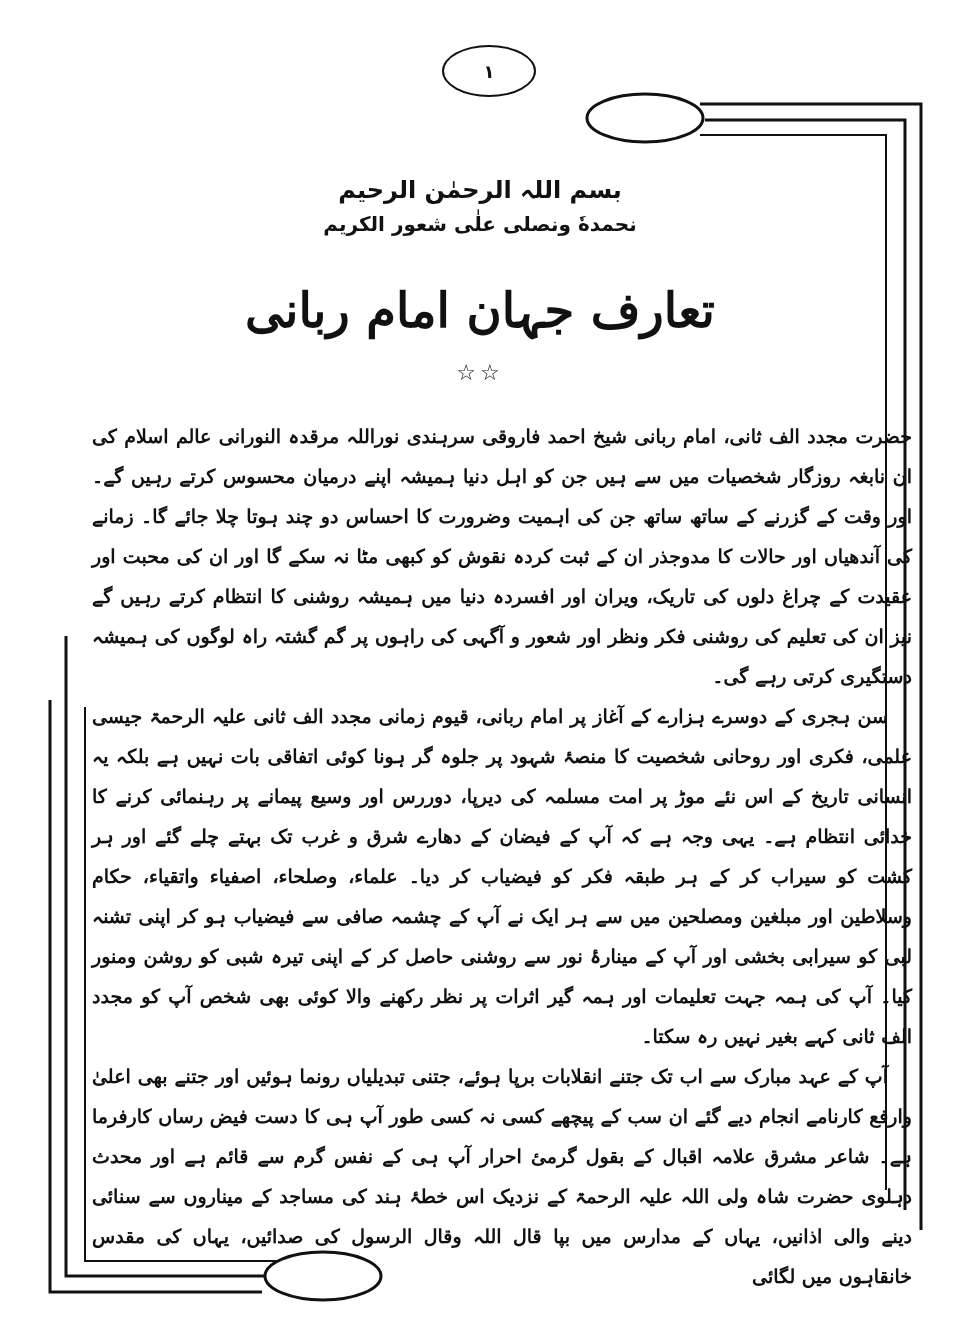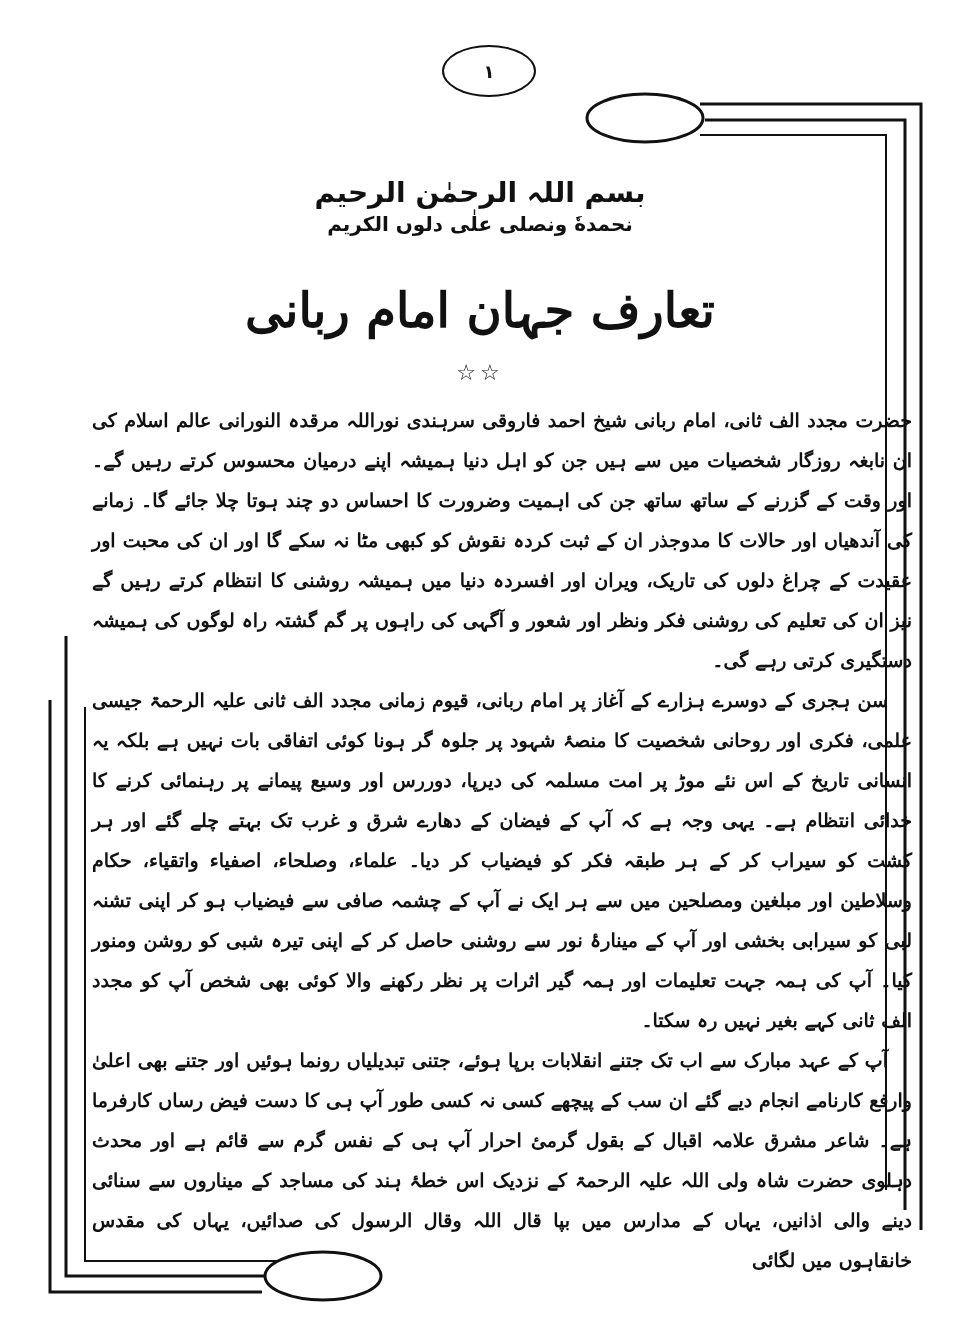--- a/index.html
+++ b/index.html
@@ -3,25 +3,25 @@
 <meta charset="utf-8">
 <style>
   html, body { margin: 0; padding: 0; background: #ffffff; }
   body { width: 960px; height: 1324px; position: relative; overflow: hidden;
          font-family: "DejaVu Sans", sans-serif; color: #111; }
   .frame { position: absolute; top: 0; left: 0; width: 960px; height: 1324px; }
   .page-number-oval { position: absolute; left: 442px; top: 45px; width: 90px; height: 48px;
          border: 2px solid #111; border-radius: 50%; display: flex; align-items: center;
          justify-content: center; font-size: 18px; font-weight: bold; background: #fff; }
   .header { position: absolute; left: 60px; width: 840px; text-align: center; direction: rtl; }
-  .bismillah { top: 176px; font-size: 28px; font-weight: bold; }
+  .bismillah { top: 176px; font-size: 24px; font-weight: bold; }
   .salutation { top: 212px; font-size: 20px; font-weight: bold; }
   .title { top: 282px; font-size: 48px; font-weight: bold; font-family: "DejaVu Serif", serif; }
   .stars { top: 360px; font-size: 22px; letter-spacing: 4px; }
-  .body-text { position: absolute; left: 92px; top: 400px; width: 820px; direction: rtl;
+  .body-text { position: absolute; left: 92px; top: 416px; width: 820px; direction: rtl;
          text-align: justify; font-size: 19px; line-height: 40px; font-weight: bold;
          font-family: "DejaVu Serif", serif; }
   .para { margin: 0; text-indent: 0; }
   .para.indent { text-indent: 24px; }
 </style>
 </head>
 <body>
 
 <svg class="frame" viewBox="0 0 960 1324">
   <g fill="none" stroke="#111">
@@ -35,21 +35,21 @@
     <ellipse cx="645" cy="118" rx="58" ry="24" stroke-width="3" fill="#fff"></ellipse>
     <ellipse cx="323" cy="1276" rx="58" ry="24" stroke-width="3" fill="#fff"></ellipse>
   </g>
 </svg>
 
 <div class="page-number-oval">
   <span>١</span>
 </div>
 
 <div class="header bismillah">بسم اللہ الرحمٰن الرحیم</div>
-<div class="header salutation">نحمدهٗ ونصلی علٰی دلوں الکریم</div>
+<div class="header salutation">نحمدهٗ ونصلی علٰی شعور الکریم</div>
 <div class="header title">تعارف جہان امام ربانی</div>
 <div class="header stars">☆☆</div>
 
 <div class="body-text">
   <p class="para">حضرت مجدد الف ثانی، امام ربانی شیخ احمد فاروقی سرہندی نوراللہ مرقدہ النورانی عالم اسلام کی ان نابغہ روزگار شخصیات میں سے ہیں جن کو اہل دنیا ہمیشہ اپنے درمیان محسوس کرتے رہیں گے۔ اور وقت کے گزرنے کے ساتھ ساتھ جن کی اہمیت وضرورت کا احساس دو چند ہوتا چلا جائے گا۔ زمانے کی آندھیاں اور حالات کا مدوجذر ان کے ثبت کردہ نقوش کو کبھی مٹا نہ سکے گا اور ان کی محبت اور عقیدت کے چراغ دلوں کی تاریک، ویران اور افسردہ دنیا میں ہمیشہ روشنی کا انتظام کرتے رہیں گے نیز ان کی تعلیم کی روشنی فکر ونظر اور شعور و آگہی کی راہوں پر گم گشتہ راہ لوگوں کی ہمیشہ دستگیری کرتی رہے گی۔</p>
   <p class="para indent">سن ہجری کے دوسرے ہزارے کے آغاز پر امام ربانی، قیوم زمانی مجدد الف ثانی علیہ الرحمۃ جیسی علمی، فکری اور روحانی شخصیت کا منصۂ شہود پر جلوہ گر ہونا کوئی اتفاقی بات نہیں ہے بلکہ یہ انسانی تاریخ کے اس نئے موڑ پر امت مسلمہ کی دیرپا، دوررس اور وسیع پیمانے پر رہنمائی کرنے کا خدائی انتظام ہے۔ یہی وجہ ہے کہ آپ کے فیضان کے دھارے شرق و غرب تک بہتے چلے گئے اور ہر کشت کو سیراب کر کے ہر طبقہ فکر کو فیضیاب کر دیا۔ علماء، وصلحاء، اصفیاء واتقیاء، حکام وسلاطین اور مبلغین ومصلحین میں سے ہر ایک نے آپ کے چشمہ صافی سے فیضیاب ہو کر اپنی تشنہ لبی کو سیرابی بخشی اور آپ کے مینارۂ نور سے روشنی حاصل کر کے اپنی تیرہ شبی کو روشن ومنور کیا۔ آپ کی ہمہ جہت تعلیمات اور ہمہ گیر اثرات پر نظر رکھنے والا کوئی بھی شخص آپ کو مجدد الف ثانی کہے بغیر نہیں رہ سکتا۔</p>
   <p class="para indent">آپ کے عہد مبارک سے اب تک جتنے انقلابات برپا ہوئے، جتنی تبدیلیاں رونما ہوئیں اور جتنے بھی اعلیٰ وارفع کارنامے انجام دیے گئے ان سب کے پیچھے کسی نہ کسی طور آپ ہی کا دست فیض رساں کارفرما ہے۔ شاعر مشرق علامہ اقبال کے بقول گرمیٔ احرار آپ ہی کے نفس گرم سے قائم ہے اور محدث دہلوی حضرت شاہ ولی اللہ علیہ الرحمۃ کے نزدیک اس خطۂ ہند کی مساجد کے میناروں سے سنائی دینے والی اذانیں، یہاں کے مدارس میں بپا قال اللہ وقال الرسول کی صدائیں، یہاں کی مقدس خانقاہوں میں لگائی</p>
 </div>
 
 </body></html>

